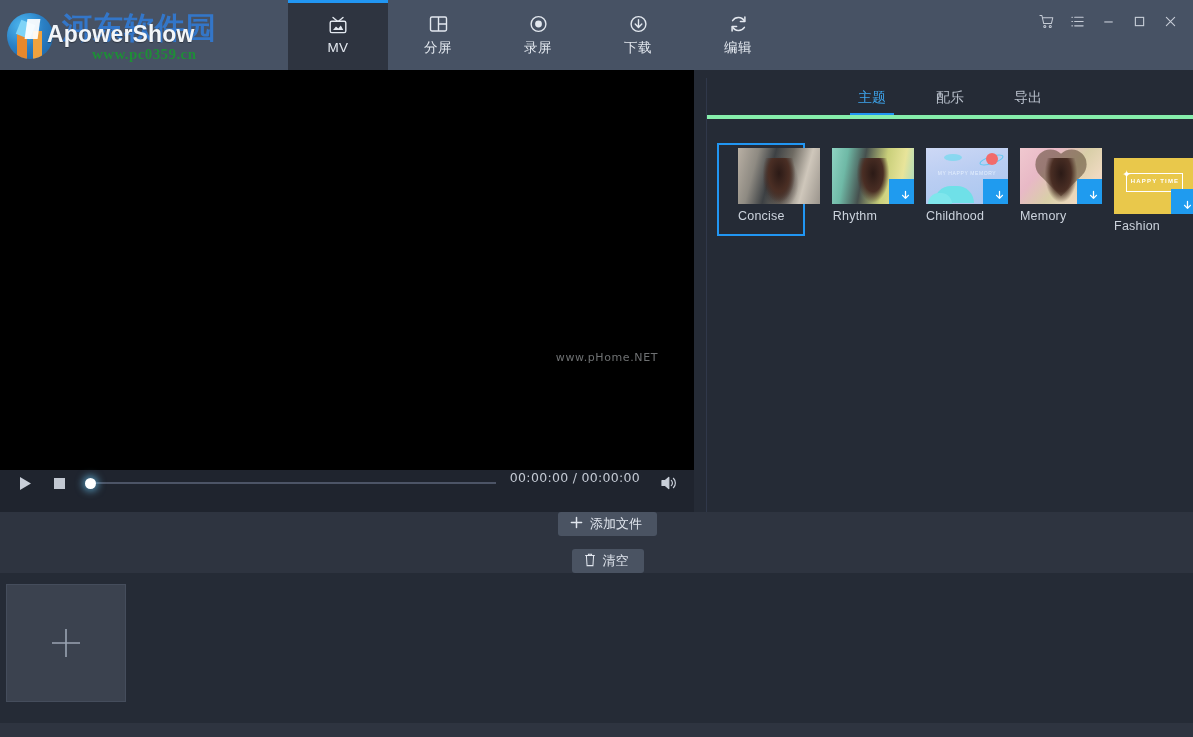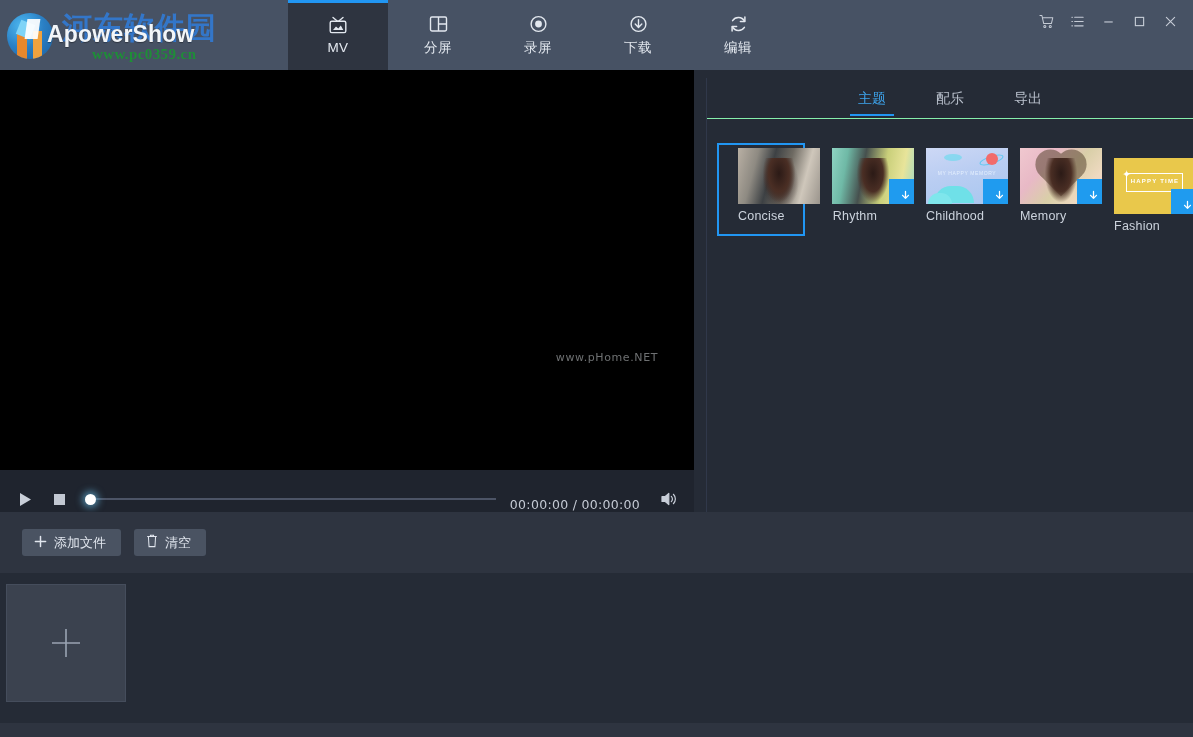--- a/index.html
+++ b/index.html
@@ -93,21 +93,21 @@
   .watermark {
     position: absolute; right: 36px; top: 281px;
     font-size: 11px; color: #999c9e; letter-spacing: .6px;
     font-family: "DejaVu Sans", sans-serif; opacity: .72;
   }
 
   
   .player-bar {
     position: absolute; left: 0; top: 470px; width: 694px; height: 42px;
     background: #1f242e;
-    display: flex; align-items: flex-end; padding: 0 12px;
+    display: flex; align-items: flex-start; padding: 0 12px;
   }
   .pb-btn {
     width: 26px; height: 26px; display: flex; align-items: center;
     justify-content: center; cursor: pointer; flex: none;
   }
   .pb-stop-sq { width: 11px; height: 11px; background: #c2c8d2; }
   .seek-zone {
     position: relative; flex: 1; height: 26px; margin: 0 14px 0 12px;
     display: flex; align-items: center; cursor: pointer;
   }
@@ -120,21 +120,21 @@
   }
   .time-text {
     font-size: 12.5px; color: #c4cad4; letter-spacing: .3px;
     font-family: "DejaVu Sans", sans-serif; flex: none; margin-right: 16px;
   }
 
   
   .toolbar {
     position: absolute; left: 0; top: 512px; width: 1193px; height: 61px;
     background: #2e3440;
-    display: flex; align-items: center; padding-left: 22px; gap: 13px;
+    display: flex; align-items: center; padding-left: 22px; gap: 13px; flex-direction: column;
   }
   .tb-btn {
     height: 27px; border-radius: 3px; background: #4a5362;
     display: flex; align-items: center; gap: 7px;
     padding: 0 15px 0 12px; cursor: pointer;
     font-size: 13px; color: #e1e6ee;
   }
 
   
   .timeline {
@@ -152,21 +152,21 @@
     background: #2e3440;
   }
 
   
   .right-panel {
     position: absolute; left: 706px; top: 78px; width: 487px; height: 434px;
     background: #252b36; border-left: 1px solid #30384a;
   }
   .rp-tabs {
     height: 41px; display: flex; align-items: center; justify-content: center;
-    gap: 34px; border-bottom: 1px solid #86efac;
+    gap: 34px; border-bottom: 4px solid #86efac;
   }
   .rp-tab {
     position: relative; font-size: 14px; color: #b9c0cc;
     padding: 0 8px 11px; cursor: pointer; line-height: 1;
     padding-top: 11px;
   }
   .rp-tab.active { color: #3ea6ef; }
   .rp-tab.active::after {
     content: ""; position: absolute; left: 0; right: 0; bottom: 0; height: 2px;
     background: #2196f3;

